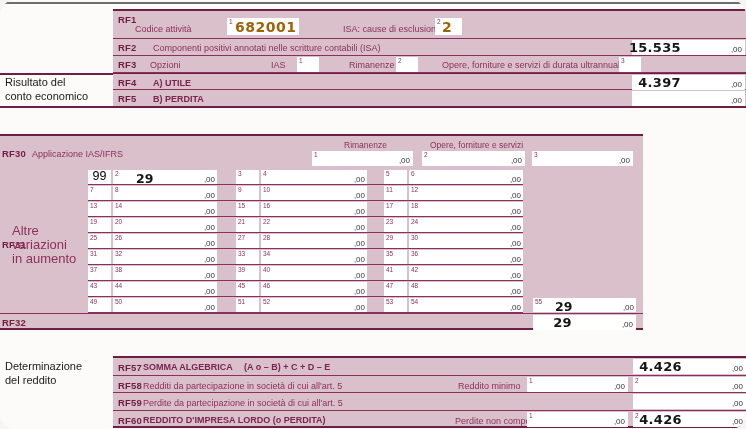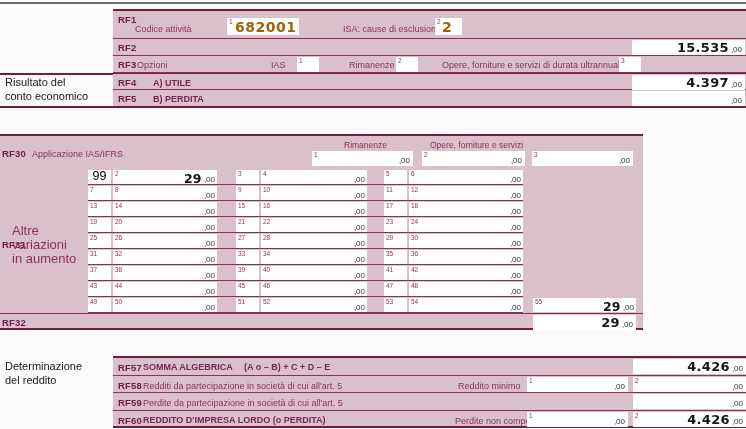--- a/index.html
+++ b/index.html
@@ -1,35 +1,35 @@
 <!DOCTYPE html>
 <html><head>
 <meta charset="utf-8">
 <style>
   html,body{margin:0;padding:0;background:#f6f5f2;}
   #page{position:relative;width:746px;height:429px;background:#fcfbf9;overflow:hidden;
-        font-family:"Liberation Sans",sans-serif;-webkit-font-smoothing:antialiased;}
+        font-family:"Liberation Sans",sans-serif;border-radius:15px;-webkit-font-smoothing:antialiased;}
   .topline{position:absolute;left:0;top:2px;width:746px;height:2px;background:#6d6d6d;}
 
   
   .sec{position:absolute;background:#d9c0cb;border-top:2.5px solid #6f1d44;border-bottom:2.5px solid #6f1d44;box-sizing:border-box;}
   #sec-top{left:113px;top:9px;width:633px;height:99px;}
   #sec-mid{left:0;top:134px;width:643px;height:196px;}
   #sec-bot{left:113px;top:356px;width:633px;height:72px;}
 
   .frow{position:relative;border-bottom:1.5px solid #8c2f5c;box-sizing:border-box;}
   .frow.last{border-bottom:none;}
 
   .code{position:absolute;left:5px;font-weight:bold;font-size:9.5px;color:#6f1d44;letter-spacing:.2px;}
   .lbl{position:absolute;font-size:9px;color:#8c2f5c;white-space:nowrap;}
   .lbl.b{font-weight:bold;color:#7a2450;}
 
   .box{position:absolute;background:#fff;box-sizing:border-box;}
   .sup{position:absolute;left:2px;top:0px;font-size:6.5px;color:#8c2f5c;line-height:7px;}
-  .amt{display:flex;align-items:flex-end;justify-content:flex-end;padding:0 3px 1px 0;}
+  .amt{display:flex;align-items:flex-end;justify-content:flex-end;padding:0 3px 1px 0;gap:48px;}
   .amt .val{font-family:"DejaVu Sans",sans-serif;font-weight:bold;font-size:13px;line-height:12px;color:#161616;margin-right:2px;letter-spacing:.3px;}
   .amt .cents{font-size:8px;color:#333;line-height:9px;}
   .amt-left{display:flex;align-items:center;justify-content:flex-start;padding-left:8px;}
   .amt-left .val{font-family:"DejaVu Sans",sans-serif;font-weight:bold;font-size:14px;color:#a16207;letter-spacing:.5px;}
 
   .side-label{position:absolute;left:5px;font-size:11px;color:#1a1a1a;line-height:13.5px;}
 
   
   .ext-line{position:absolute;background:#6f1d44;height:2px;}
 
@@ -63,29 +63,30 @@
       </div>
       <span class="lbl" style="left:230px;top:13px;">ISA: cause di esclusione</span>
       <div class="box amt-left" style="left:322px;top:7px;width:27px;height:17px;padding-left:7px;">
         <span class="sup">2</span>
         <span class="val">2</span>
       </div>
     </div>
 
     <div class="frow" style="height:17px;">
       <span class="code" style="top:3px;">RF2</span>
+      <span class="lbl" style="left:40px;top:4px;">Componenti positivi annotati nelle scritture contabili (ISA)</span>
       <div class="box amt" style="left:519px;top:1px;width:113px;height:14.5px;">
         <span class="val">15.535</span>
         <span class="cents">,00</span>
       </div>
     </div>
 
     <div class="frow" style="height:17px;">
       <span class="code" style="top:3px;">RF3</span>
-      <span class="lbl" style="left:24px;top:4px;">Opzioni</span>
+      <span class="lbl" style="left:37px;top:4px;">Opzioni</span>
       <span class="lbl" style="left:158px;top:4px;">IAS</span>
       <div class="box" style="left:184px;top:1px;width:22px;height:14.5px;">
         <span class="sup">1</span>
       </div>
       <span class="lbl" style="left:236px;top:4px;">Rimanenze</span>
       <div class="box" style="left:283px;top:1px;width:22px;height:14.5px;">
         <span class="sup">2</span>
       </div>
       <span class="lbl" style="left:329px;top:4px;">Opere, forniture e servizi di durata ultrannuale</span>
       <div class="box" style="left:506px;top:1px;width:22px;height:14.5px;">

